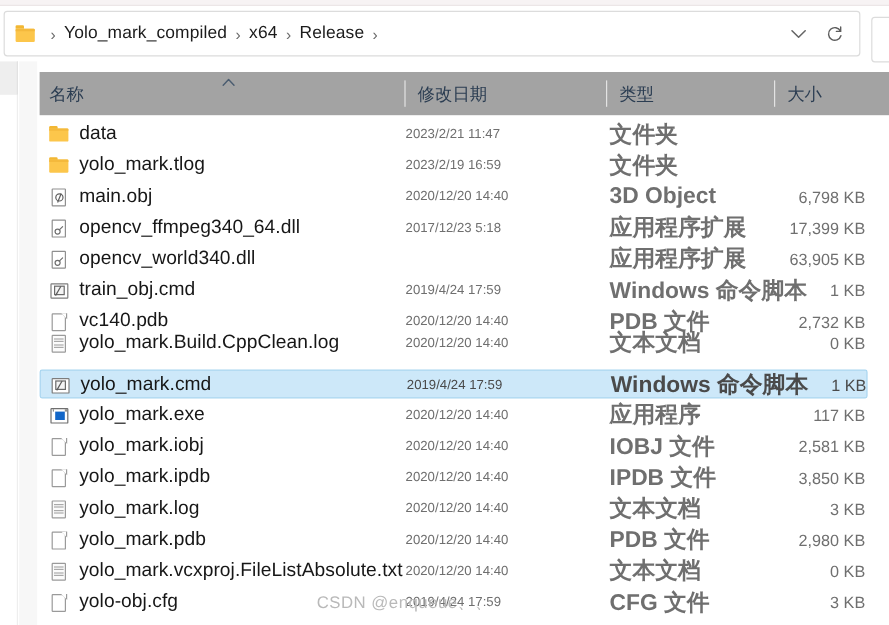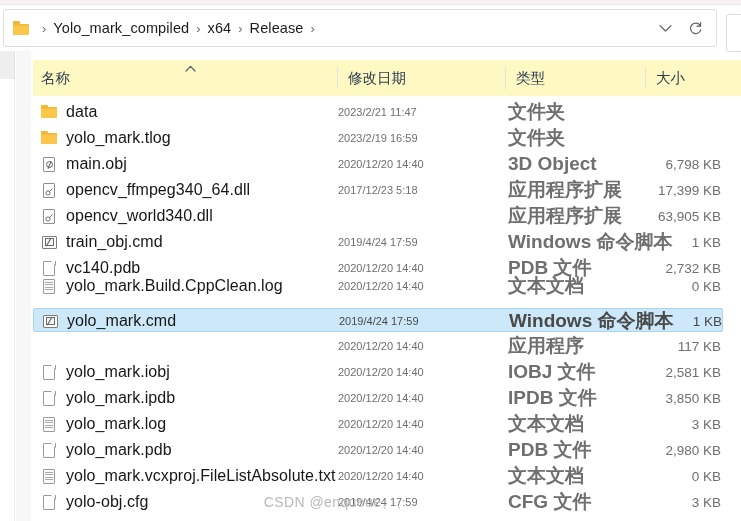--- a/index.html
+++ b/index.html
@@ -131,21 +131,21 @@
     left: 16px; top: 0;
     width: 15px; height: 470px;
     background: #f7f7f7;
   }
 
   
   .col-header {
     position: absolute;
     left: 33px; top: 60px;
     width: 708px; height: 36px;
-    background: #fef9c3;
+    background: #a3a3a3;
   }
   .col-header .hcell {
     position: absolute;
     top: 0;
     height: 36px;
     display: flex;
     align-items: center;
     font-size: 14.5px;
     color: #2b3d52;
     white-space: nowrap;
@@ -586,20 +586,29 @@
           <span class="inner"></span>
           <span class="slash"></span>
         </span>
         <span>yolo_mark.cmd</span>
       </div>
       <div class="cell-date">2019/4/24 17:59</div>
       <div class="cell-type">Windows 命令脚本</div>
       <div class="cell-size">1 KB</div>
     </div>
     <div class="file-row" style="top: 237px;">
+      <div class="cell-name">
+        <span class="ficon ic-exe">
+          <span class="frame"></span>
+          <span class="tick-l"></span>
+          <span class="tick-r"></span>
+          <span class="blue"></span>
+        </span>
+        <span>yolo_mark.exe</span>
+      </div>
       <div class="cell-date">2020/12/20 14:40</div>
       <div class="cell-type">应用程序</div>
       <div class="cell-size">117 KB</div>
     </div>
     <div class="file-row" style="top: 263px;">
       <div class="cell-name">
         <span class="ficon ic-page">
           <span class="sheet"></span>
           <span class="fold"></span>
           <span class="foldin"></span>

